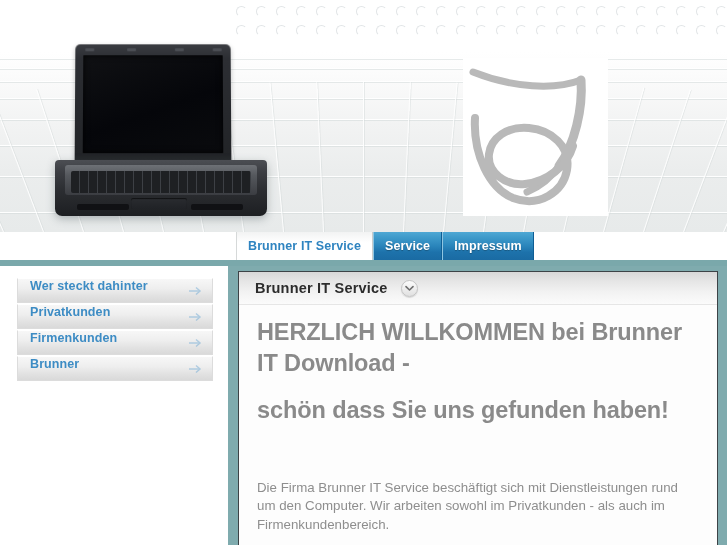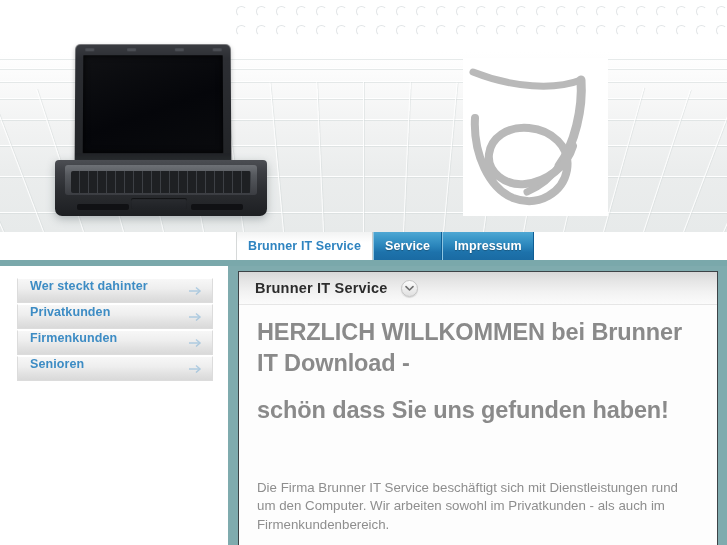--- a/index.html
+++ b/index.html
@@ -508,21 +508,21 @@
           <svg width="15" height="11" viewBox="0 0 15 11">
               <g fill="none" stroke="#5b9fd0" stroke-width="1.5">
                 <path d="M1 5.5 H11"></path>
                 <path d="M8 2 L12 5.5 L8 9"></path>
               </g>
             </svg>
         </span>
       </div>
 
       <div class="side-item">
-        <span class="side-label">Senioren</span>
+        <span class="side-label">Brunner</span>
         <span class="side-arrow">
           <svg width="15" height="11" viewBox="0 0 15 11">
               <g fill="none" stroke="#5b9fd0" stroke-width="1.5">
                 <path d="M1 5.5 H11"></path>
                 <path d="M8 2 L12 5.5 L8 9"></path>
               </g>
             </svg>
         </span>
       </div>
     </div>

